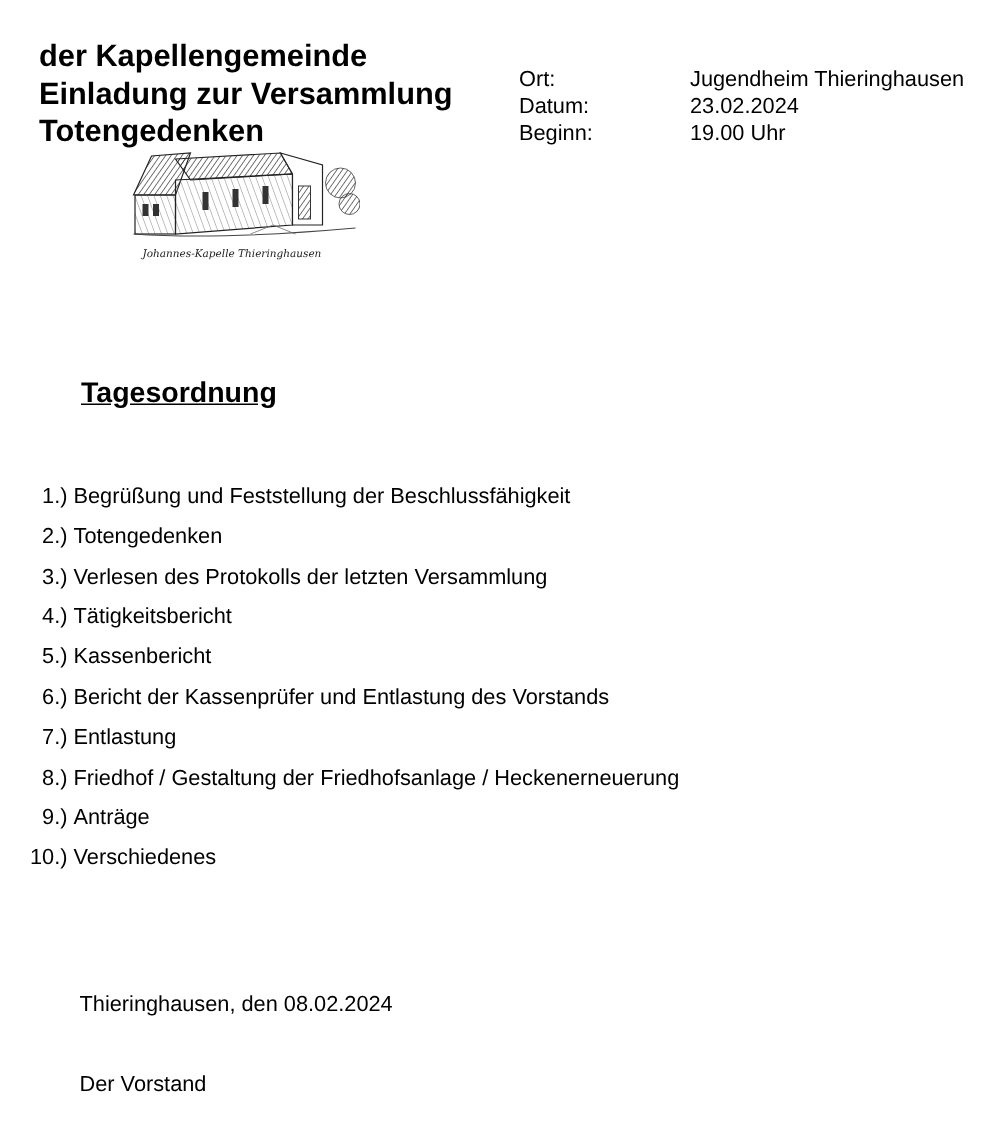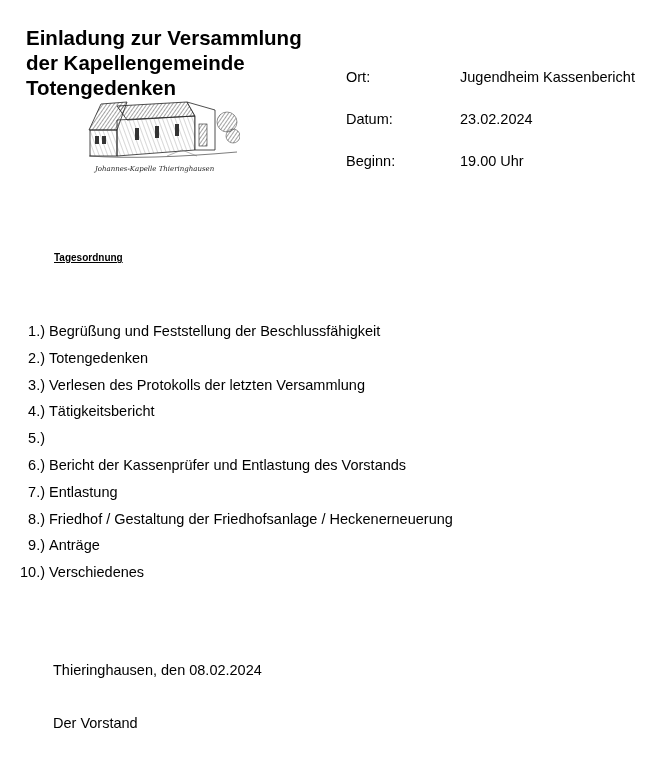--- a/index.html
+++ b/index.html
@@ -9,51 +9,51 @@
     }
     .title {
       position: absolute; left: 26px; top: 25px;
       font-size: 20.5px; font-weight: bold; line-height: 25px;
     }
     .title div { white-space: nowrap; }
     .info {
       position: absolute; left: 346px; top: 44px;
       font-size: 14.5px; line-height: 18px;
     }
-    .info-row { display: flex; white-space: nowrap; margin-top: 24px; }
+    .info-row { display: flex; white-space: nowrap; }
     .info-label { width: 114px; }
     .church {
       position: absolute; left: 87px; top: 100px; width: 153px; height: 76px;
     }
     .agenda-heading {
       position: absolute; left: 54px; top: 252px;
-      font-size: 10px; font-weight: bold; text-decoration: underline;
+      font-size: 19px; font-weight: bold; text-decoration: underline;
     }
     .agenda {
       position: absolute; left: 0; top: 322px; margin: 0; padding: 0; list-style: none;
       font-size: 14.5px;
     }
     .agenda li { height: 26.8px; line-height: 18px; display: flex; white-space: nowrap; }
     .agenda .num { width: 45px; text-align: right; padding-right: 4px; }
     .place-date { position: absolute; left: 53px; top: 662px; font-size: 14.5px; text-align: center; }
     .signature { position: absolute; left: 53px; top: 715px; font-size: 14.5px; text-align: center; }
   </style>
 </head>
 <body>
 
 <div class="title">
+  <div>der Kapellengemeinde</div>
   <div>Einladung zur Versammlung</div>
-  <div>der Kapellengemeinde</div>
   <div>Totengedenken</div>
 </div>
 
 <div class="info">
   <div class="info-row">
     <span class="info-label">Ort:</span>
-    <span>Jugendheim Kassenbericht</span>
+    <span>Jugendheim Thieringhausen</span>
   </div>
   <div class="info-row">
     <span class="info-label">Datum:</span>
     <span>23.02.2024</span>
   </div>
   <div class="info-row">
     <span class="info-label">Beginn:</span>
     <span>19.00 Uhr</span>
   </div>
 </div>
@@ -109,20 +109,21 @@
   <li>
       <span class="num">3.)</span>
       <span>Verlesen des Protokolls der letzten Versammlung</span>
     </li>
   <li>
       <span class="num">4.)</span>
       <span>Tätigkeitsbericht</span>
     </li>
   <li>
       <span class="num">5.)</span>
+      <span>Kassenbericht</span>
     </li>
   <li>
       <span class="num">6.)</span>
       <span>Bericht der Kassenprüfer und Entlastung des Vorstands</span>
     </li>
   <li>
       <span class="num">7.)</span>
       <span>Entlastung</span>
     </li>
   <li>

